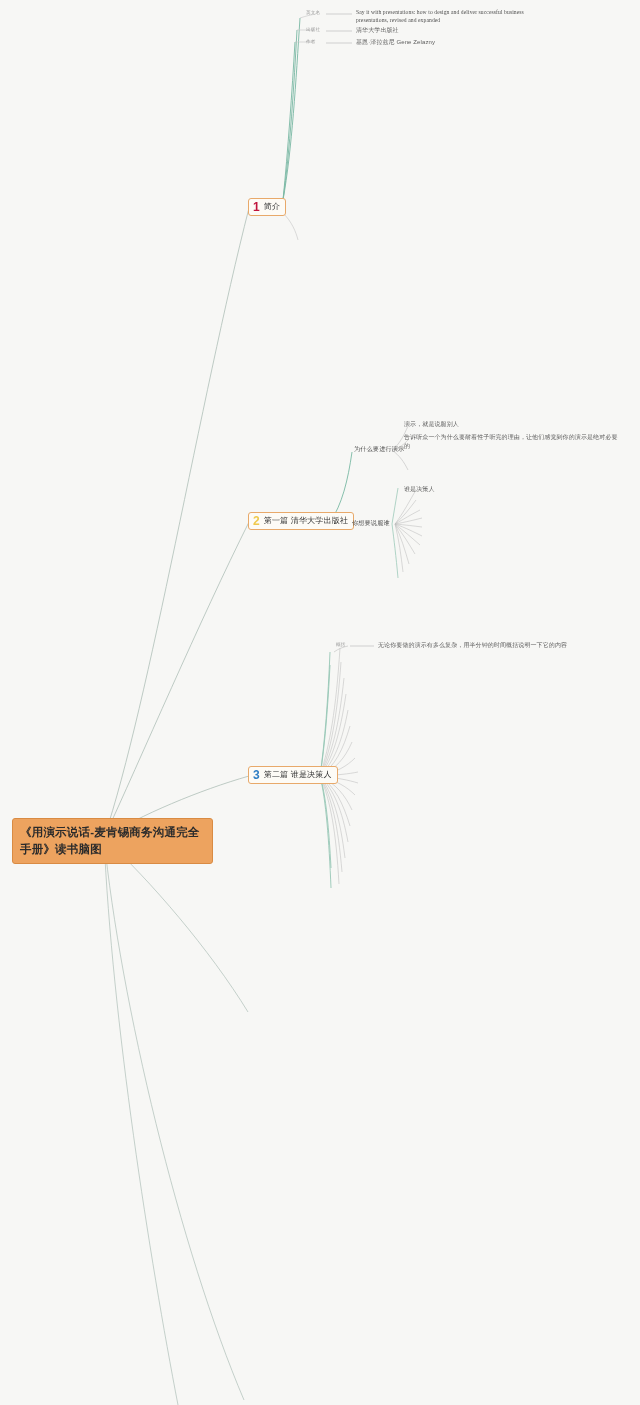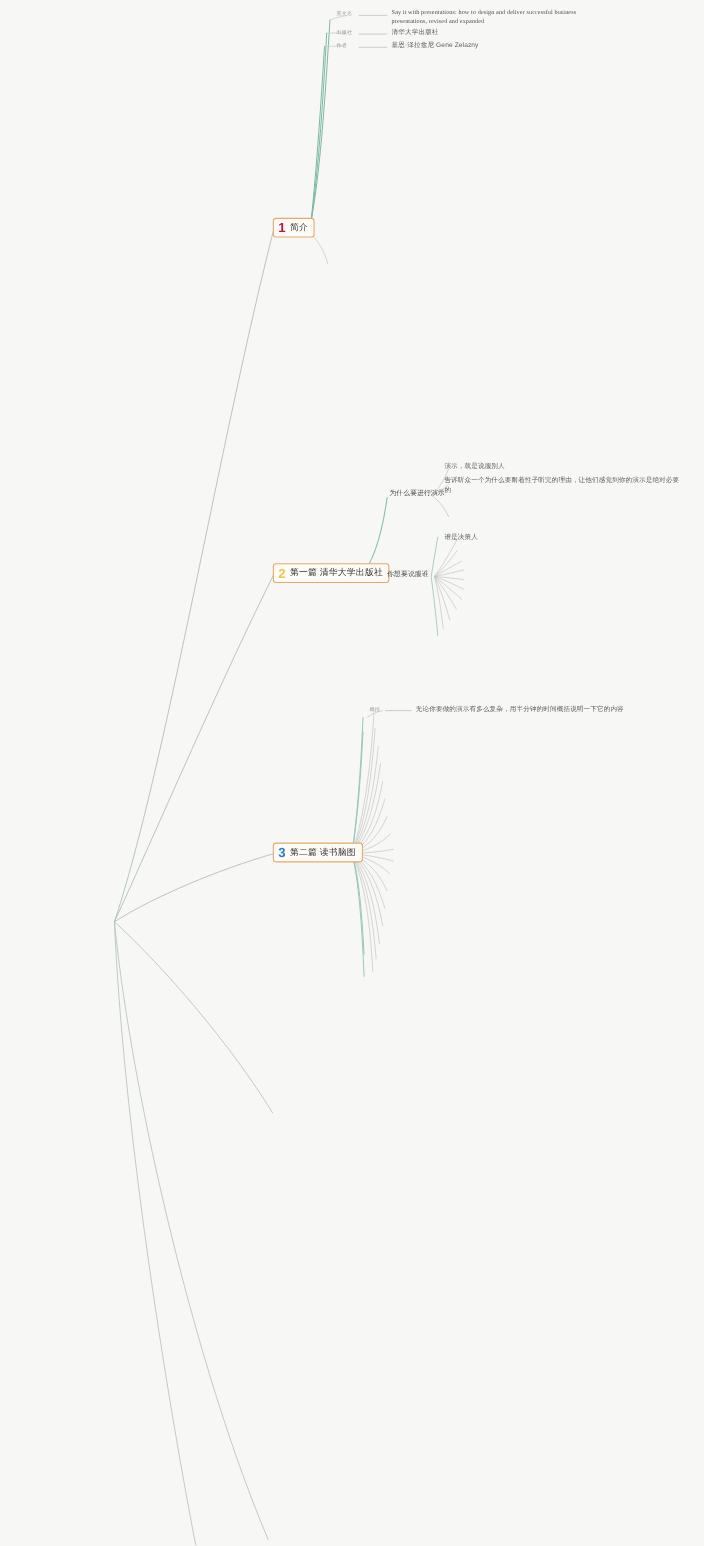--- a/index.html
+++ b/index.html
@@ -134,34 +134,37 @@
     </g>
 
     <g stroke="#b5b5b5" stroke-width="0.6">
       <line x1="350" y1="646" x2="374" y2="646"></line>
     </g>
     <g fill="none" stroke="#bdbdbd" stroke-width="0.6">
       <path d="M334,652 C338,649 343,647 348,646"></path>
     </g>
   </svg>
 
+  <div class="root-node">
+    <span>《用演示说话-麦肯锡商务沟通完全手册》读书脑图</span>
+  </div>
 
   <div class="l1" style="left:248px;top:198px;">
     <span class="num" style="color:#c0143c">1</span>
     <span class="lbl">简介</span>
   </div>
 
   <div class="l1" style="left:248px;top:512px;">
     <span class="num" style="color:#efc94c">2</span>
     <span class="lbl">第一篇 清华大学出版社</span>
   </div>
 
   <div class="l1" style="left:248px;top:766px;">
     <span class="num" style="color:#2f7ec4">3</span>
-    <span class="lbl">第二篇 读书脑图</span>
+    <span class="lbl">第二篇 谁是决策人</span>
   </div>
 
   <div class="leaf tiny" style="left:306px;top:10px;">英文名</div>
   <div class="leaf en wrap" style="left:356px;top:8px;width:196px;line-height:1.45;">Say it with presentations: how to design and deliver successful business presentations, revised and expanded</div>
 
   <div class="leaf tiny" style="left:306px;top:27px;">出版社</div>
   <div class="leaf" style="left:356px;top:26px;">清华大学出版社</div>
 
   <div class="leaf tiny" style="left:306px;top:39px;">作者</div>
   <div class="leaf" style="left:356px;top:38px;">基恩·泽拉兹尼 Gene Zelazny</div>

